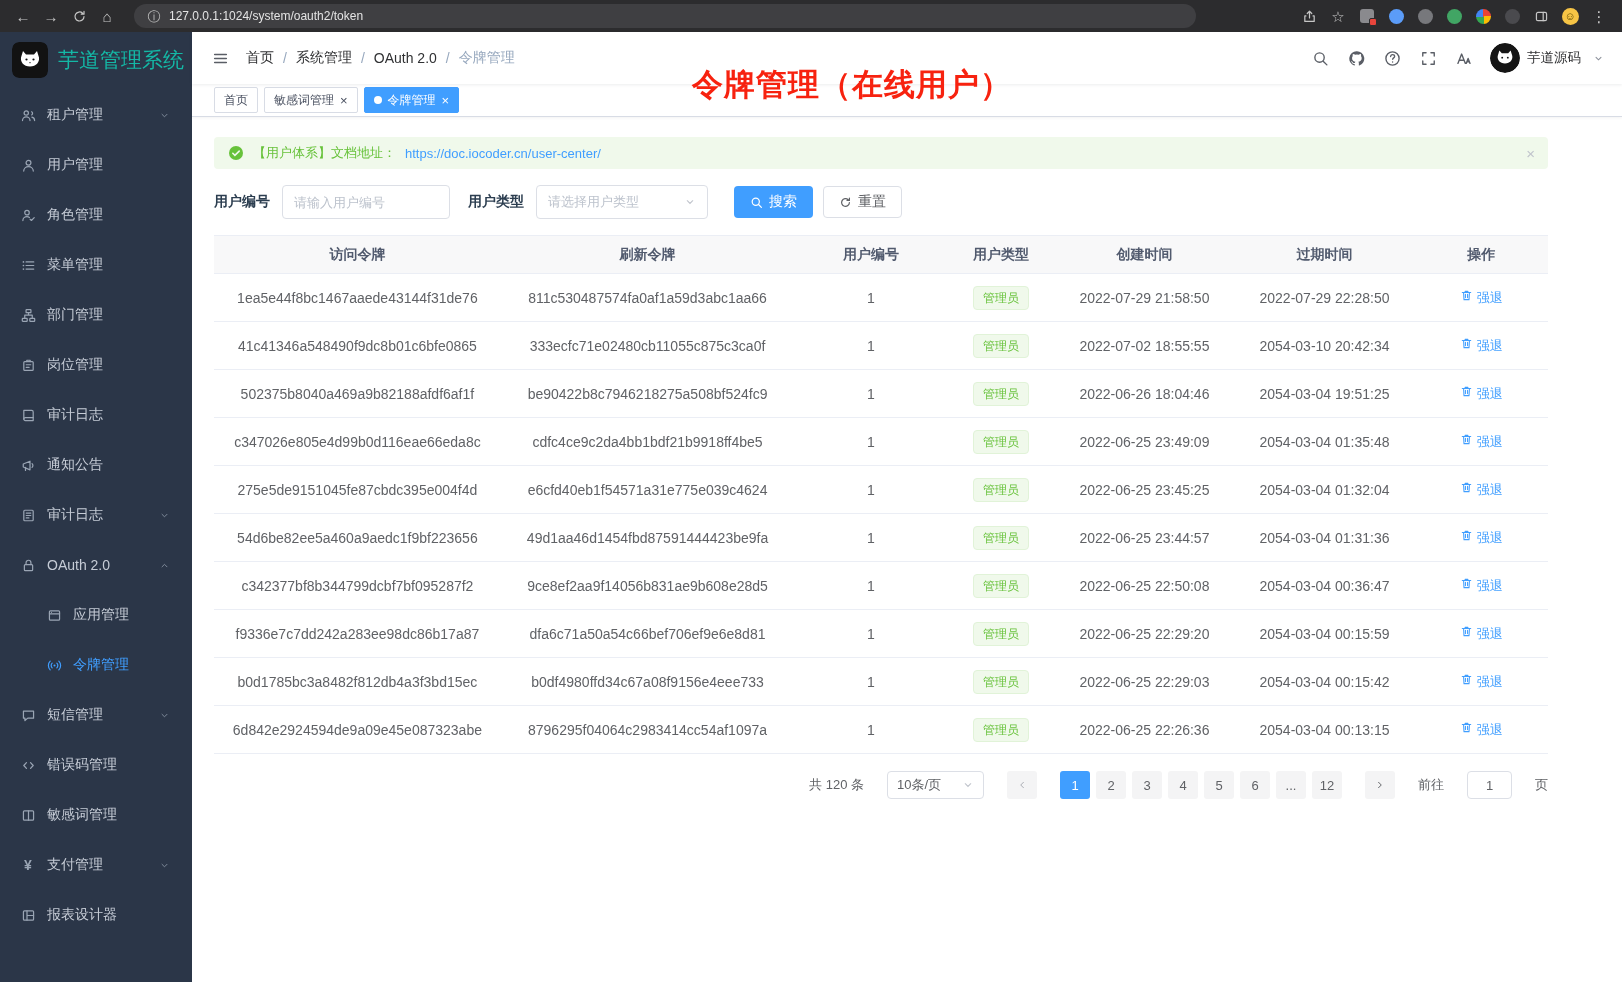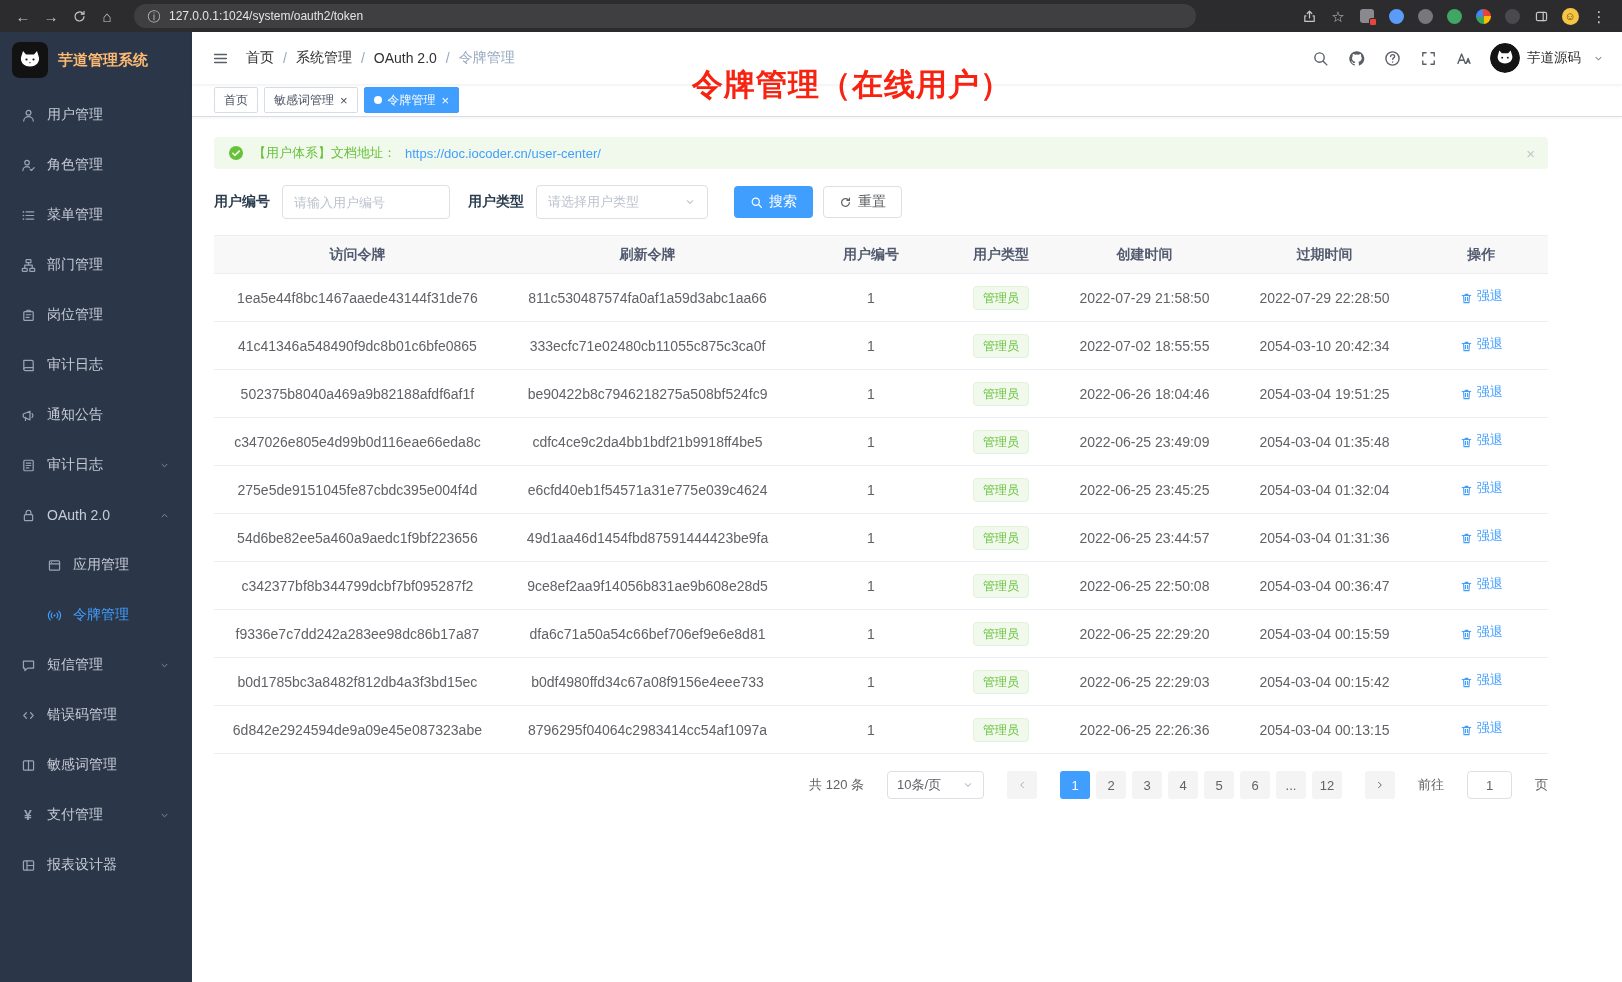--- a/index.html
+++ b/index.html
@@ -25,21 +25,21 @@
 .pin{background:conic-gradient(#ea4335 0 25%,#fbbc04 0 50%,#34a853 0 75%,#4285f4 0)}
 .avy{width:17px;height:17px;border-radius:50%;background:#f6c445;color:#5c4a00;display:inline-flex;
      align-items:center;justify-content:center;font-size:11px}
 
 
 .app{display:flex;height:950px}
 .sidebar{width:192px;flex-shrink:0;background:#2b3648;display:flex;flex-direction:column;overflow:hidden}
 .logo-row{height:56px;display:flex;align-items:center;gap:10px;padding:0 12px;cursor:pointer}
 .logo-av{width:36px;height:36px;border-radius:7px;overflow:hidden;flex-shrink:0}
 .logo-av svg{display:block}
-.logo-title{color:#fdba74;font-size:15px;font-weight:bold;white-space:nowrap}
+.logo-title{color:#14b8a6;font-size:21px;font-weight:normal;white-space:nowrap}
 .menu{flex:1;padding-top:2px}
 .menu-item{height:50px;display:flex;align-items:center;gap:11px;padding:0 20px;font-size:14px;
            color:#c6ccd6;cursor:pointer;white-space:nowrap}
 .menu-item .icn{width:16px;height:16px;color:#9aa5b4}
 .menu-item .icn svg{width:15px;height:15px}
 .menu-item .chev{margin-left:auto;color:#8893a3}
 .menu-item .chev svg{width:11px;height:11px}
 .menu-item.sub{padding-left:46px}
 .menu-item.active,.menu-item.active .icn{color:#409eff}
 .yen{font-size:14px;font-weight:bold}
@@ -100,21 +100,21 @@
 
 table{width:100%;border-collapse:collapse;table-layout:fixed}
 thead th{height:38px;background:#f8f8f9;color:#515a6e;font-size:14px;font-weight:bold;text-align:center;
          border-top:1px solid #ebeef5;border-bottom:1px solid #ebeef5;overflow:hidden;white-space:nowrap}
 tbody td{height:48px;color:#606266;font-size:14px;text-align:center;border-bottom:1px solid #ebeef5;
          overflow:hidden;text-overflow:ellipsis;white-space:nowrap}
 th:nth-child(1){width:21.5%} th:nth-child(2){width:22%} th:nth-child(3){width:11.5%}
 th:nth-child(4){width:8%} th:nth-child(5){width:13.5%} th:nth-child(6){width:13.5%} th:nth-child(7){width:10%}
 .badge{display:inline-block;background:#f0f9eb;border:1px solid #e1f3d8;color:#67c23a;font-size:12px;
        padding:2px 9px;border-radius:4px;line-height:18px}
-.act{display:inline-flex;align-items:flex-end;gap:4px;color:#409eff;font-size:13px;cursor:pointer}
+.act{display:inline-flex;align-items:flex-start;gap:4px;color:#409eff;font-size:13px;cursor:pointer}
 .act .icn svg{width:13px;height:13px}
 
 .pagination{display:flex;align-items:center;justify-content:flex-end;gap:23px;margin-top:17px;
             font-size:13px;color:#606266}
 .psel{width:97px;height:28px;border:1px solid #dcdfe6;border-radius:4px;display:flex;align-items:center;
       justify-content:space-between;padding:0 9px;cursor:pointer}
 .pages{display:flex;align-items:center;gap:6px}
 .pbtn{min-width:30px;height:28px;padding:0 4px;background:#f4f4f5;border-radius:3px;display:inline-flex;
       align-items:center;justify-content:center;color:#606266;cursor:pointer;font-size:13px}
 .pbtn.active{background:#409eff;color:#fff}
@@ -204,20 +204,34 @@
             <rect width="36" height="36" rx="7" fill="#121212"></rect>
             <path d="M11 9l3 3.5h8L25 9l2 6.5c.6 4.5-2.5 9-9 9s-9.6-4.5-9-9z" fill="#fff"></path>
             <circle cx="14.5" cy="17.5" r="1.1" fill="#121212"></circle>
             <circle cx="21.5" cy="17.5" r="1.1" fill="#121212"></circle>
             <path d="M17 20.3h2l-1 1.3z" fill="#121212"></path>
           </svg>
       </span>
       <span class="logo-title">芋道管理系统</span>
     </div>
     <nav class="menu">
+        <div class="menu-item">
+          <span class="icn">
+            <svg viewBox="0 0 16 16" fill="none" stroke="currentColor" stroke-width="1.3" stroke-linecap="round" stroke-linejoin="round">
+              <circle cx="5.6" cy="5.4" r="2.3"></circle>
+              <path d="M1.6 13.4c0-2.2 1.8-3.9 4-3.9s4 1.7 4 3.9M11.4 4a2 2 0 0 1 0 3.4M11.6 9.8c1.7.4 2.9 1.8 2.9 3.6"></path>
+            </svg>
+          </span>
+          <span>租户管理</span>
+          <span class="icn chev">
+            <svg viewBox="0 0 16 16" fill="none" stroke="currentColor" stroke-width="1.3" stroke-linecap="round" stroke-linejoin="round">
+              <path d="M4.4 6.3L8 9.9l3.6-3.6"></path>
+            </svg>
+          </span>
+        </div>
         <div class="menu-item">
           <span class="icn">
             <svg viewBox="0 0 16 16" fill="none" stroke="currentColor" stroke-width="1.3" stroke-linecap="round" stroke-linejoin="round">
               <circle cx="8" cy="5.1" r="2.6"></circle>
               <path d="M2.9 13.9c0-2.8 2.3-4.7 5.1-4.7s5.1 1.9 5.1 4.7"></path>
             </svg>
           </span>
           <span>用户管理</span>
         </div>
         <div class="menu-item">

